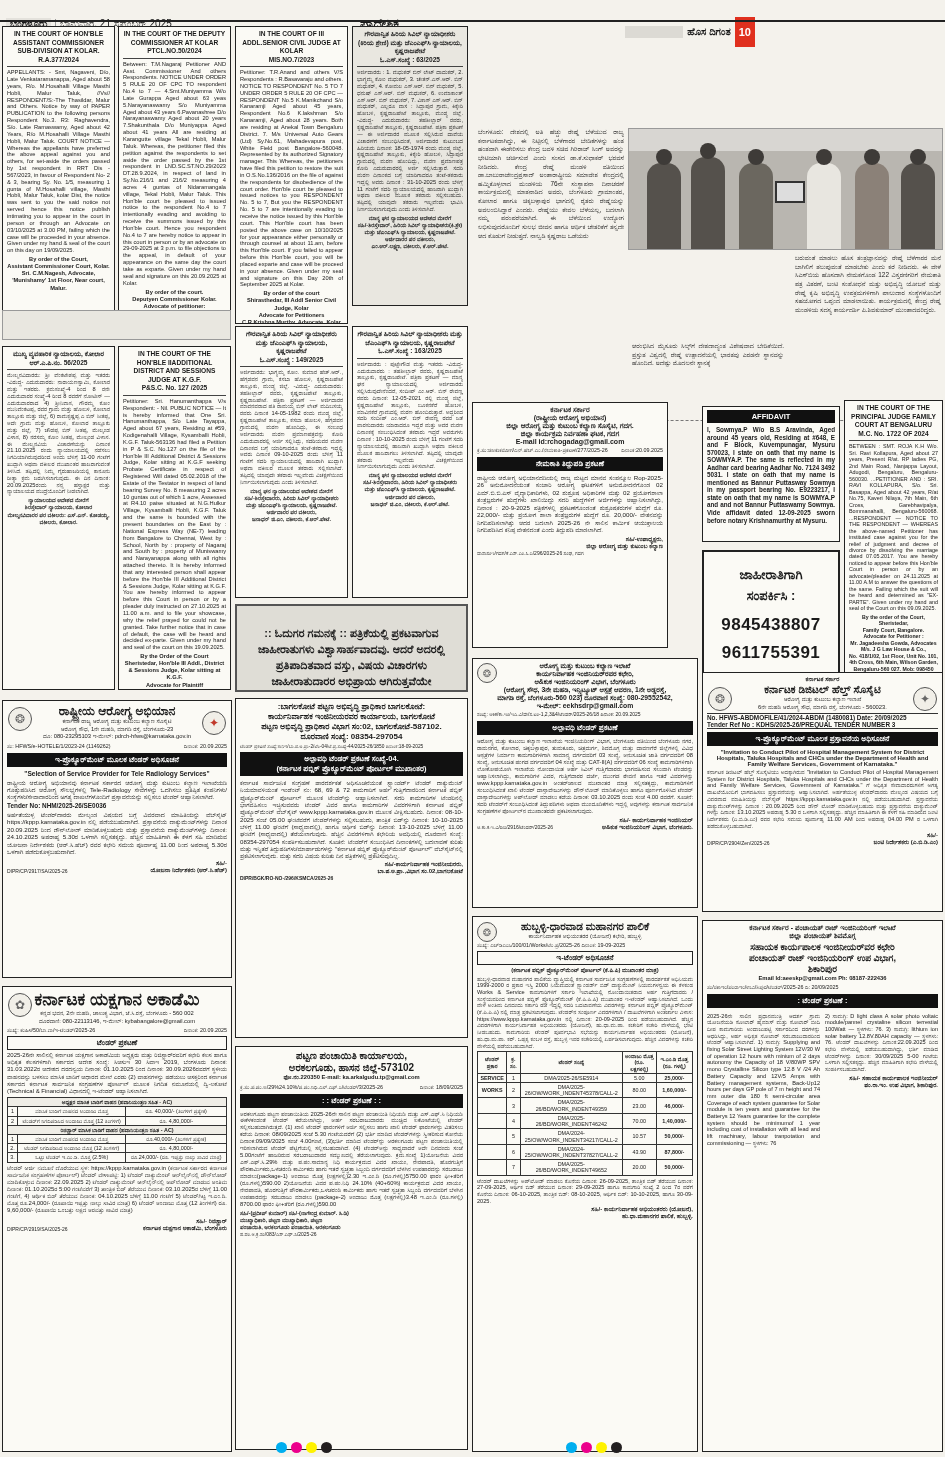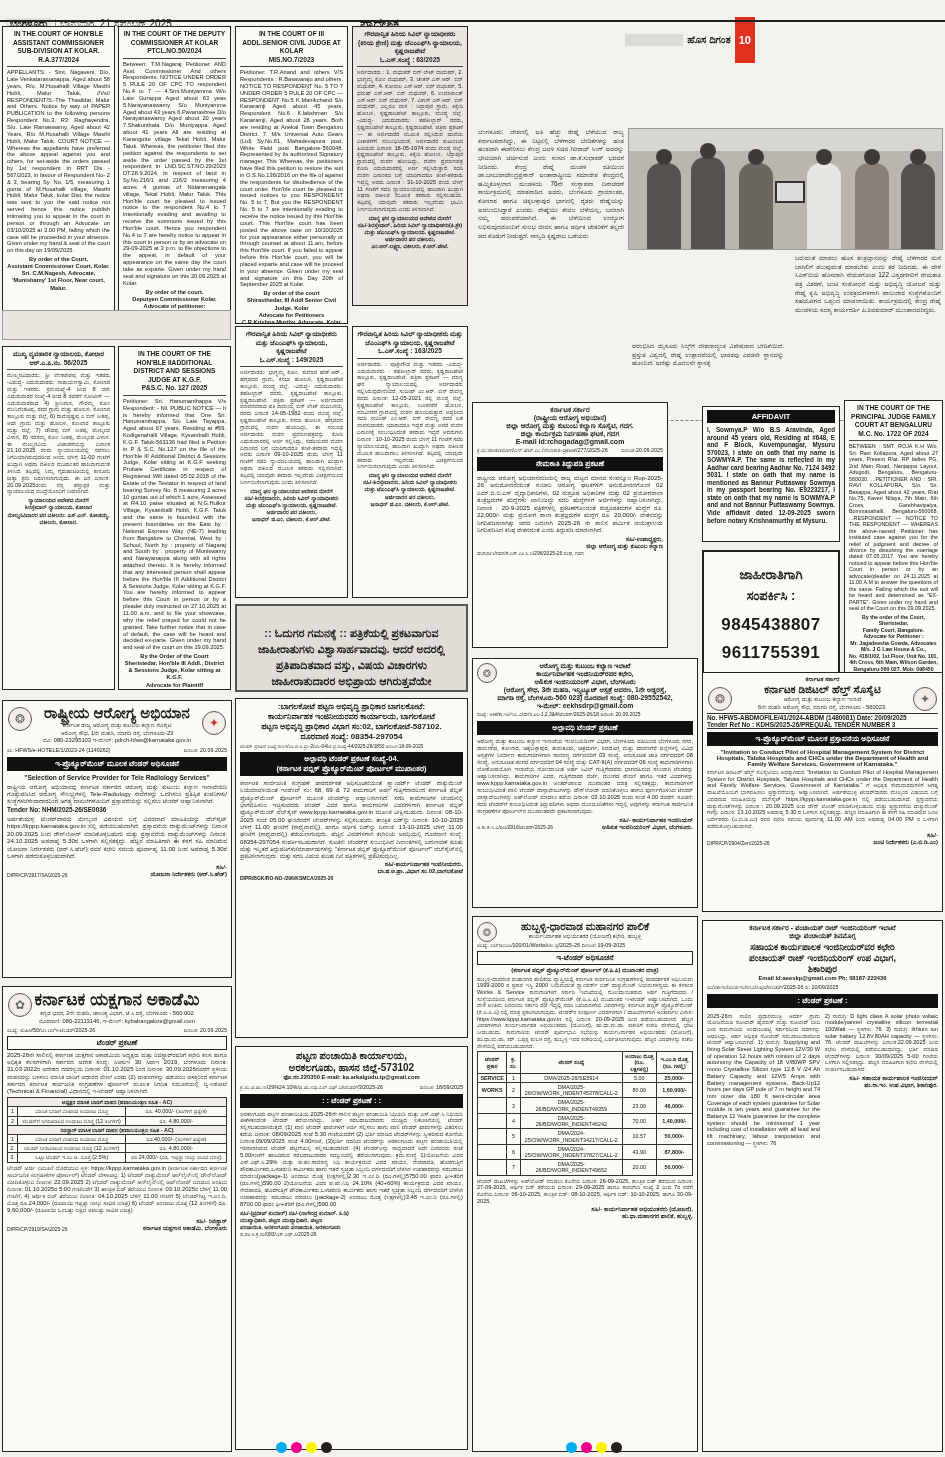--- a/index.html
+++ b/index.html
@@ -8,21 +8,21 @@
   .page{position:absolute;inset:0;}
   
   .masthead{position:absolute;left:0;top:15px;width:759px;height:20px;}
   .mh-left{position:absolute;left:6px;top:3px;font-size:10px;}
   .mh-left .city{font-weight:bold;background:#e4e2dc;padding:0 4px;}
   .mh-left .sep{color:#888;margin:0 3px;}
   .mh-center{position:absolute;left:0;right:0;top:1px;text-align:center;font-weight:bold;font-size:13px;}
   .mh-right{position:absolute;right:4px;top:2px;display:flex;align-items:center;gap:4px;}
   .mh-adbox{display:inline-block;width:58px;height:12px;background:#dcdad4;}
   .paper{font-weight:bold;font-size:10px;}
-  .pagenum{background:#e0301e;color:#fff;font-weight:bold;font-size:11px;padding:16px 4px;line-height:14px;}
+  .pagenum{background:#e0301e;color:#fff;font-weight:bold;font-size:11px;padding:8px 4px;line-height:14px;}
   .toprule{position:absolute;left:0;top:20px;width:945px;height:2px;background:#222;}
 
   
   .box{position:absolute;border:1px solid #222;background:#fbfaf5;padding:3px 4px;
        box-sizing:border-box;overflow:hidden;}
   .nhead{font-weight:bold;text-align:center;font-size:6.6px;line-height:1.3;white-space:pre-line;
          border-bottom:1px solid #444;padding-bottom:2px;}
   .nbody{font-size:5.7px;line-height:1.2;text-align:justify;margin-top:2px;}
   .nfoot{font-size:5.7px;font-weight:bold;white-space:pre-line;text-align:center;margin-top:2px;line-height:1.25;}
   .grey{background:#e9e7e0;}
@@ -254,21 +254,21 @@
   <div class="box" id="b-contact">
     <div class="contact-label">ಜಾಹೀರಾತಿಗಾಗಿ
 ಸಂಪರ್ಕಿಸಿ :</div>
     <div class="contact-phone">9845438807</div>
     <div class="contact-phone">9611755391</div>
   </div>
 
   <div class="box" id="b-nhm">
     <span class="logo" style="left:5px;top:6px">❂</span>
     <span class="logo" style="right:5px;top:10px;color:#c0392b">✦</span>
-    <div class="ttl" style="font-size: 15px; white-space: pre-line;">ರಾಷ್ಟ್ರೀಯ ಆರೋಗ್ಯ ಅಭಿಯಾನ</div>
+    <div class="ttl" style="font-size: 12px; white-space: pre-line;">ರಾಷ್ಟ್ರೀಯ ಆರೋಗ್ಯ ಅಭಿಯಾನ</div>
     <div class="sub" style="white-space: pre-line;">ಕರ್ನಾಟಕ ರಾಜ್ಯ ಆರೋಗ್ಯ ಮತ್ತು ಕುಟುಂಬ ಕಲ್ಯಾಣ ಸೊಸೈಟಿ
 ಆರೋಗ್ಯ ಸೌಧ, 1ನೇ ಮಹಡಿ, ಮಾಗಡಿ ರಸ್ತೆ, ಬೆಂಗಳೂರು-23
 ದೂ: 080-23295103   ಇ-ಮೇಲ್: pdrch-hfws@karnataka.gov.in</div>
     <div class="refline">
         <span>ಸಂ: HFWS/e-HOTELE/1/2023-24 (1149262)</span>
         <span>ದಿನಾಂಕ: 20.09.2025</span>
       </div>
     <div class="bar">ಇ-ಪ್ರೊಕ್ಯೂರ್‌ಮೆಂಟ್ ಮೂಲಕ ಟೆಂಡರ್ ಅಧಿಸೂಚನೆ</div>
     <div class="ttl" style="font-size: 6.6px; white-space: pre-line;">"Selection of Service Provider for Tele Radiology Services"</div>
     <div class="nbody" style="font-size:6.2px">ರಾಷ್ಟ್ರೀಯ ಆರೋಗ್ಯ ಅಭಿಯಾನವು ಕರ್ನಾಟಕ ಸರ್ಕಾರದ ಆರೋಗ್ಯ ಮತ್ತು ಕುಟುಂಬ ಕಲ್ಯಾಣ ಇಲಾಖೆಯಡಿ ಗೊತ್ತುಪಡಿಸಿದ ಆರೋಗ್ಯ ಸೌಲಭ್ಯಗಳಲ್ಲಿ Tele-Radiology ಸೇವೆಗಳನ್ನು ಒದಗಿಸಲು ಪ್ರತಿಷ್ಠಿತ ಕಂಪನಿಗಳು/ಸಂಸ್ಥೆಗಳು/ಸೇವಾದಾರರಿಂದ ಅಗತ್ಯ ದಾಖಲೆಗಳೊಂದಿಗೆ ಪ್ರಸ್ತಾವನೆಯನ್ನು ಸಲ್ಲಿಸಲು ಟೆಂಡರ್ ಆಹ್ವಾನಿಸಲಾಗಿದೆ.</div>

